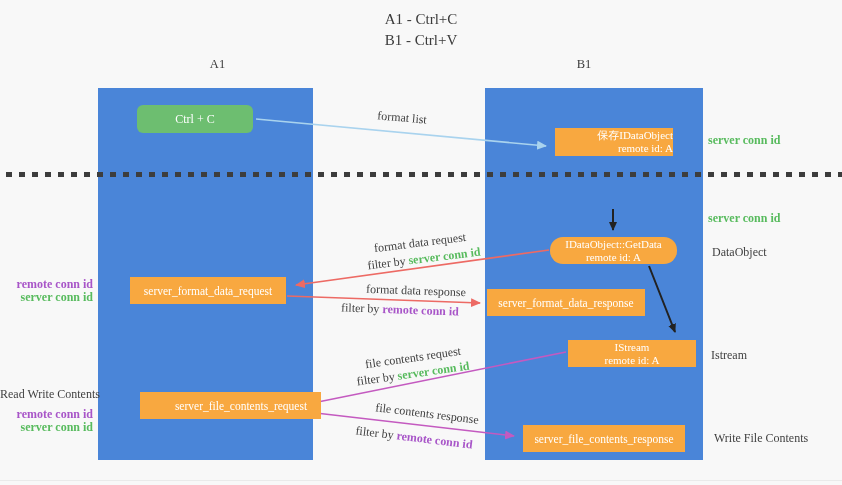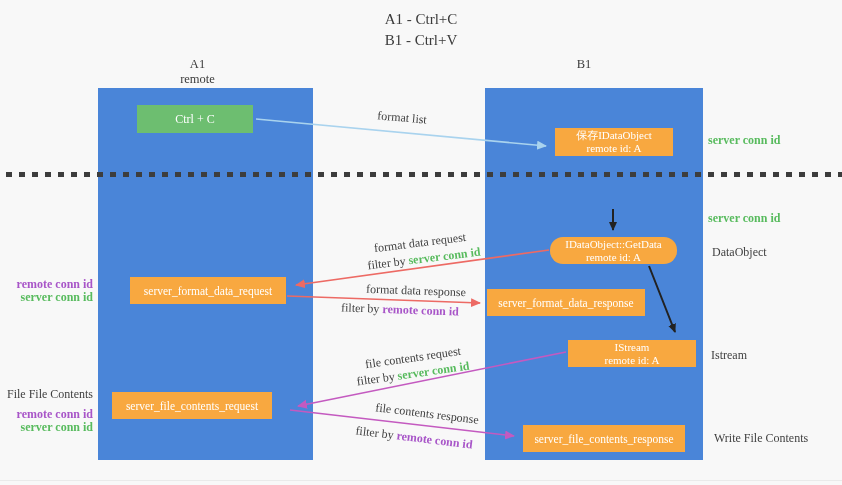--- a/index.html
+++ b/index.html
@@ -29,21 +29,21 @@
   .fill-blue    { fill:var(--arrow_blue,#a9d3ee); }
   .fill-black   { fill:var(--arrow_black,#222222); }
   .fill-salmon  { fill:var(--arrow_salmon,#ed6a64); }
   .fill-magenta { fill:var(--arrow_magenta,#c45ac0); }
   .box {
     position:absolute; display:flex; flex-direction:column;
     align-items:center; justify-content:center;
     color:#fff; text-align:center; white-space:nowrap;
   }
   .box.orange { background:var(--box_orange,#f8a840); }
-  .box.green  { background:var(--box_green,#6dbe70); }
+  .box.green  { background:var(--box_green,#6dbe70);border-radius:6px; }
   .fs12  { font-size:12px; }
   .fs115 { font-size:11.5px; }
   .two-line { font-size:11px; line-height:13px; }
   .lbl { position:absolute; white-space:nowrap; font-size:12px; color:#3f3f3f; }
   .ctr { transform:translate(-50%,-50%) rotate(var(--rot,0deg)); }
   .hl-green  { color:var(--text_green,#58bb5e); font-weight:bold; }
   .hl-purple { color:var(--text_purple,#a855c8); font-weight:bold; }
   .side { position:absolute; white-space:nowrap; font-size:12px; }
   .side.green  { color:var(--text_green,#58bb5e); font-weight:bold; }
   .side.dark   { color:#3f3f3f; }
@@ -55,23 +55,22 @@
 </head>
 <body>
 
 <div class="stage">
 
   <div class="title">
     <div>A1 - Ctrl+C</div>
     <div>B1 - Ctrl+V</div>
   </div>
 
-  <div class="col-header" style="left:90px;width:215px;top:57px;">
+  <div class="col-header" style="left:110px;width:215px;top:57px;">
     <div>A1</div>
-    <div>remote</div>
   </div>
   <div class="col-header" style="left:475px;width:218px;top:57px;">
     <div>B1</div>
   </div>
 
   <div class="column" style="left:98px;top:88px;width:215px;height:372px;"></div>
   <div class="column" style="left:485px;top:88px;width:218px;height:372px;"></div>
 
   <div class="dotted"></div>
 
@@ -96,21 +95,21 @@
     <line x1="287" y1="296" x2="480" y2="303" class="stroke-salmon" stroke-width="1.6" marker-end="url(#mSalmon)"></line>
     <line x1="649" y1="266" x2="675" y2="332" class="stroke-black" stroke-width="2" marker-end="url(#mBlack)"></line>
     <line x1="566" y1="352" x2="298" y2="406" class="stroke-magenta" stroke-width="1.6" marker-end="url(#mMagenta)"></line>
     <line x1="290" y1="410" x2="514" y2="436" class="stroke-magenta" stroke-width="1.6" marker-end="url(#mMagenta)"></line>
   </svg>
 
   <div class="box green fs12" style="left:137px;top:105px;width:116px;height:28px;">
     <span>Ctrl + C</span>
   </div>
 
-  <div class="box orange two-line" style="left:555px;top:128px;width:118px;height:28px;">
+  <div class="box orange two-line" style="left:555px;top:128px;width:118px;height:28px;align-items:flex-end;">
     <span>保存IDataObject</span>
     <span>remote id: A</span>
   </div>
 
 
   <div class="box orange two-line" style="left:550px;top:237px;width:127px;height:27px;border-radius:13px;">
     <span>IDataObject::GetData</span>
     <span>remote id: A</span>
   </div>
 
@@ -120,21 +119,21 @@
 
   <div class="box orange fs115" style="left:130px;top:277px;width:156px;height:27px;">
     <span>server_format_data_request</span>
   </div>
 
   <div class="box orange two-line" style="left:568px;top:340px;width:128px;height:27px;">
     <span>IStream</span>
     <span>remote id: A</span>
   </div>
 
-  <div class="box orange fs115" style="left:112px;top:392px;width:160px;height:27px;">
+  <div class="box orange fs115" style="left:140px;top:392px;width:160px;height:27px;padding-left:21px;">
     <span>server_file_contents_request</span>
   </div>
 
   <div class="box orange fs115" style="left:523px;top:425px;width:162px;height:27px;">
     <span>server_file_contents_response</span>
   </div>
 
   <div class="lbl ctr" style="left:402px;top:118px;--rot:5deg;">format list</div>
 
   <div class="lbl ctr" style="left:420px;top:243px;--rot:-7deg;">format data request</div>
@@ -160,20 +159,20 @@
   <div class="side green" style="left:708px;top:133px;">server conn id</div>
   <div class="side green" style="left:708px;top:211px;">server conn id</div>
   <div class="side dark" style="left:712px;top:245px;text-align:center;">DataObject</div>
   <div class="side dark" style="left:711px;top:348px;">Istream</div>
   <div class="side dark" style="left:714px;top:431px;">Write File Contents</div>
 
   <div class="left-block" style="top:278px;">
     <span class="purple">remote conn id</span>
     <span class="green">server conn id</span>
   </div>
-  <div class="left-block" style="top:388px;color:#3f3f3f;">File File Contents</div>
+  <div class="left-block" style="top:388px;color:#3f3f3f;">Read Write Contents</div>
   <div class="left-block" style="top:408px;">
     <span class="purple">remote conn id</span>
     <span class="green">server conn id</span>
   </div>
 
   <div class="bottom-line"></div>
 </div>
 
 </body></html>

